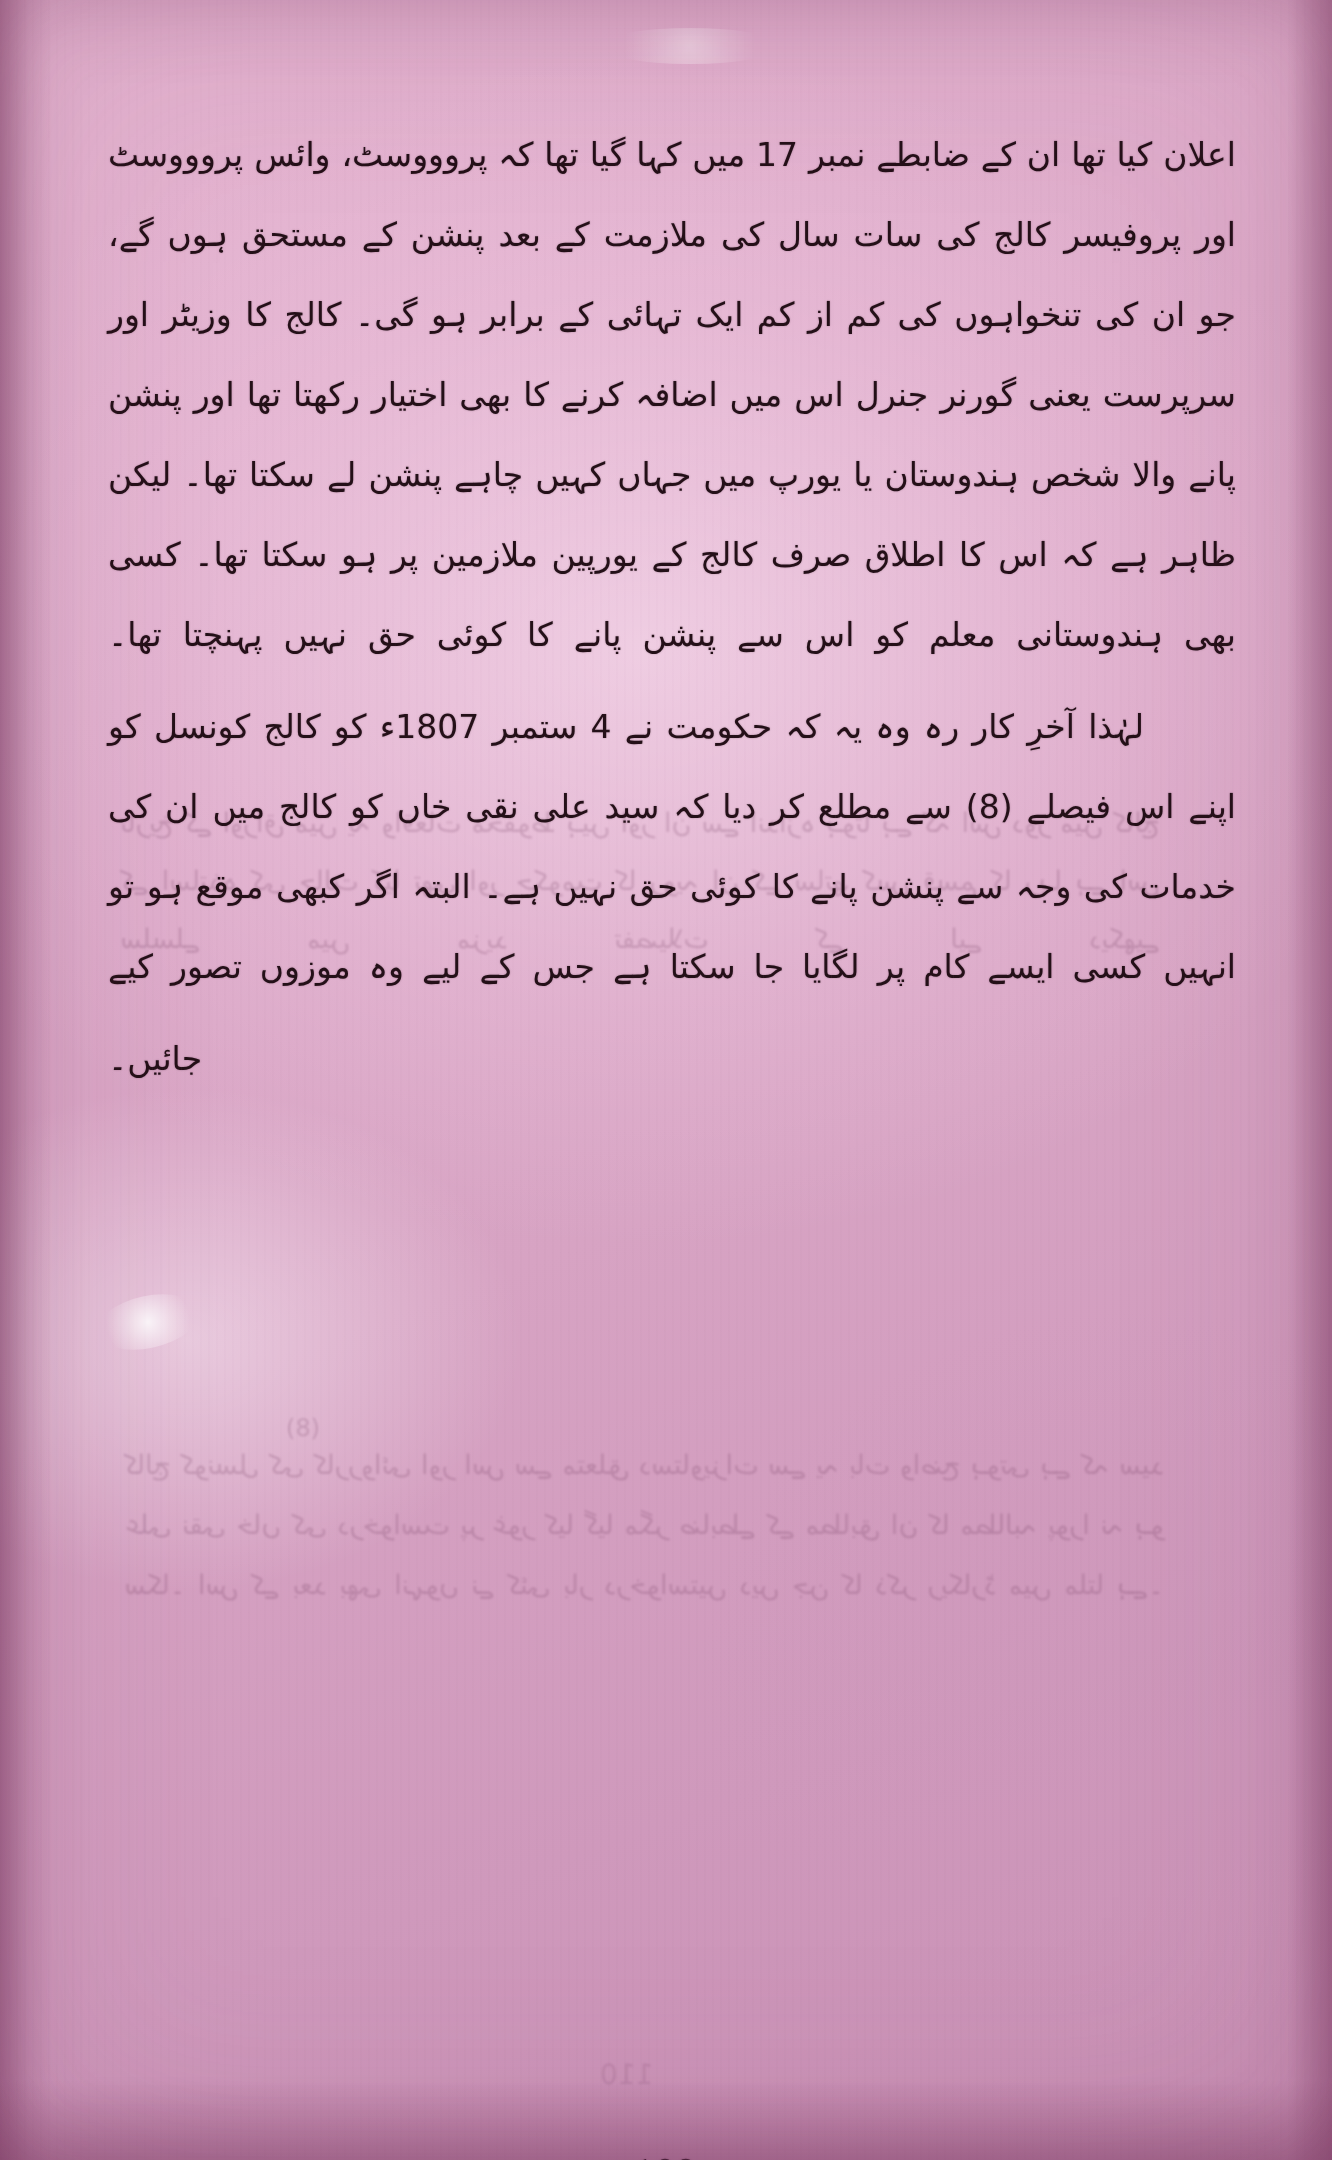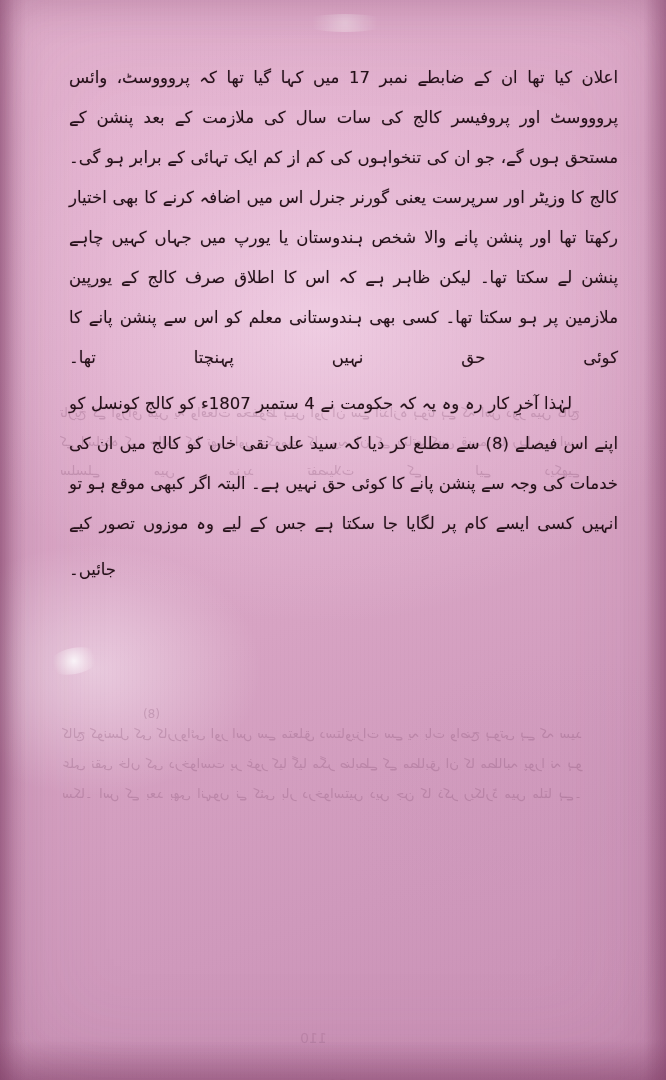--- a/index.html
+++ b/index.html
@@ -89,21 +89,21 @@
     text-align: justify;
     text-align-last: justify;
     color: #241018;
     font-family: "DejaVu Sans", "Liberation Sans", sans-serif;
     font-size: 16.5px;
     line-height: 40px;
     letter-spacing: 0px;
     text-shadow: 0 0 1px rgba(40,12,28,0.30);
   }
   #text-block p {
-    margin: 0 0 6px 17px;
+    margin: 0 0 6px 2px;
     padding: 0;
   }
   #para-1 { text-indent: 0; }
   #para-2 { text-indent: 46px; margin-top: 14px; }
   #para-2-last {
     text-align: center;
     text-align-last: left;
     margin-top: 0;
   }
 

